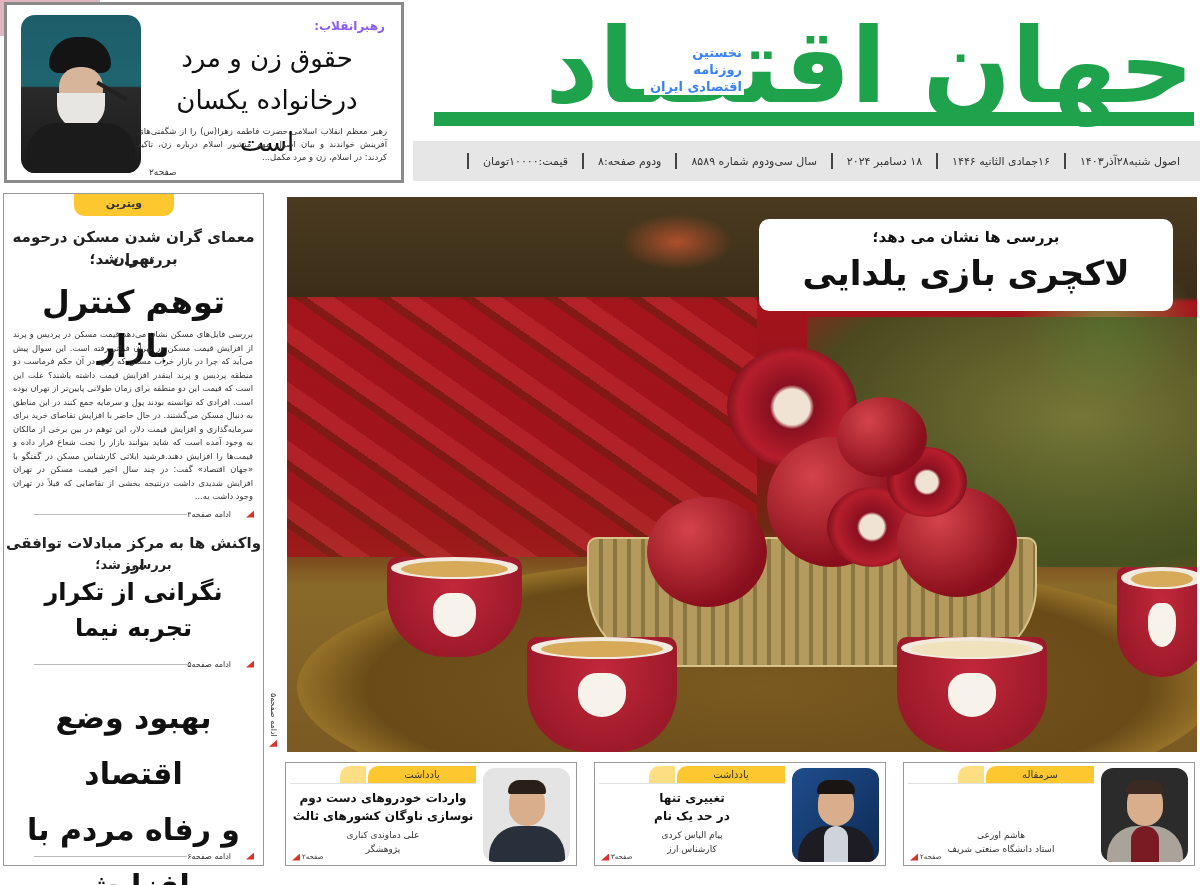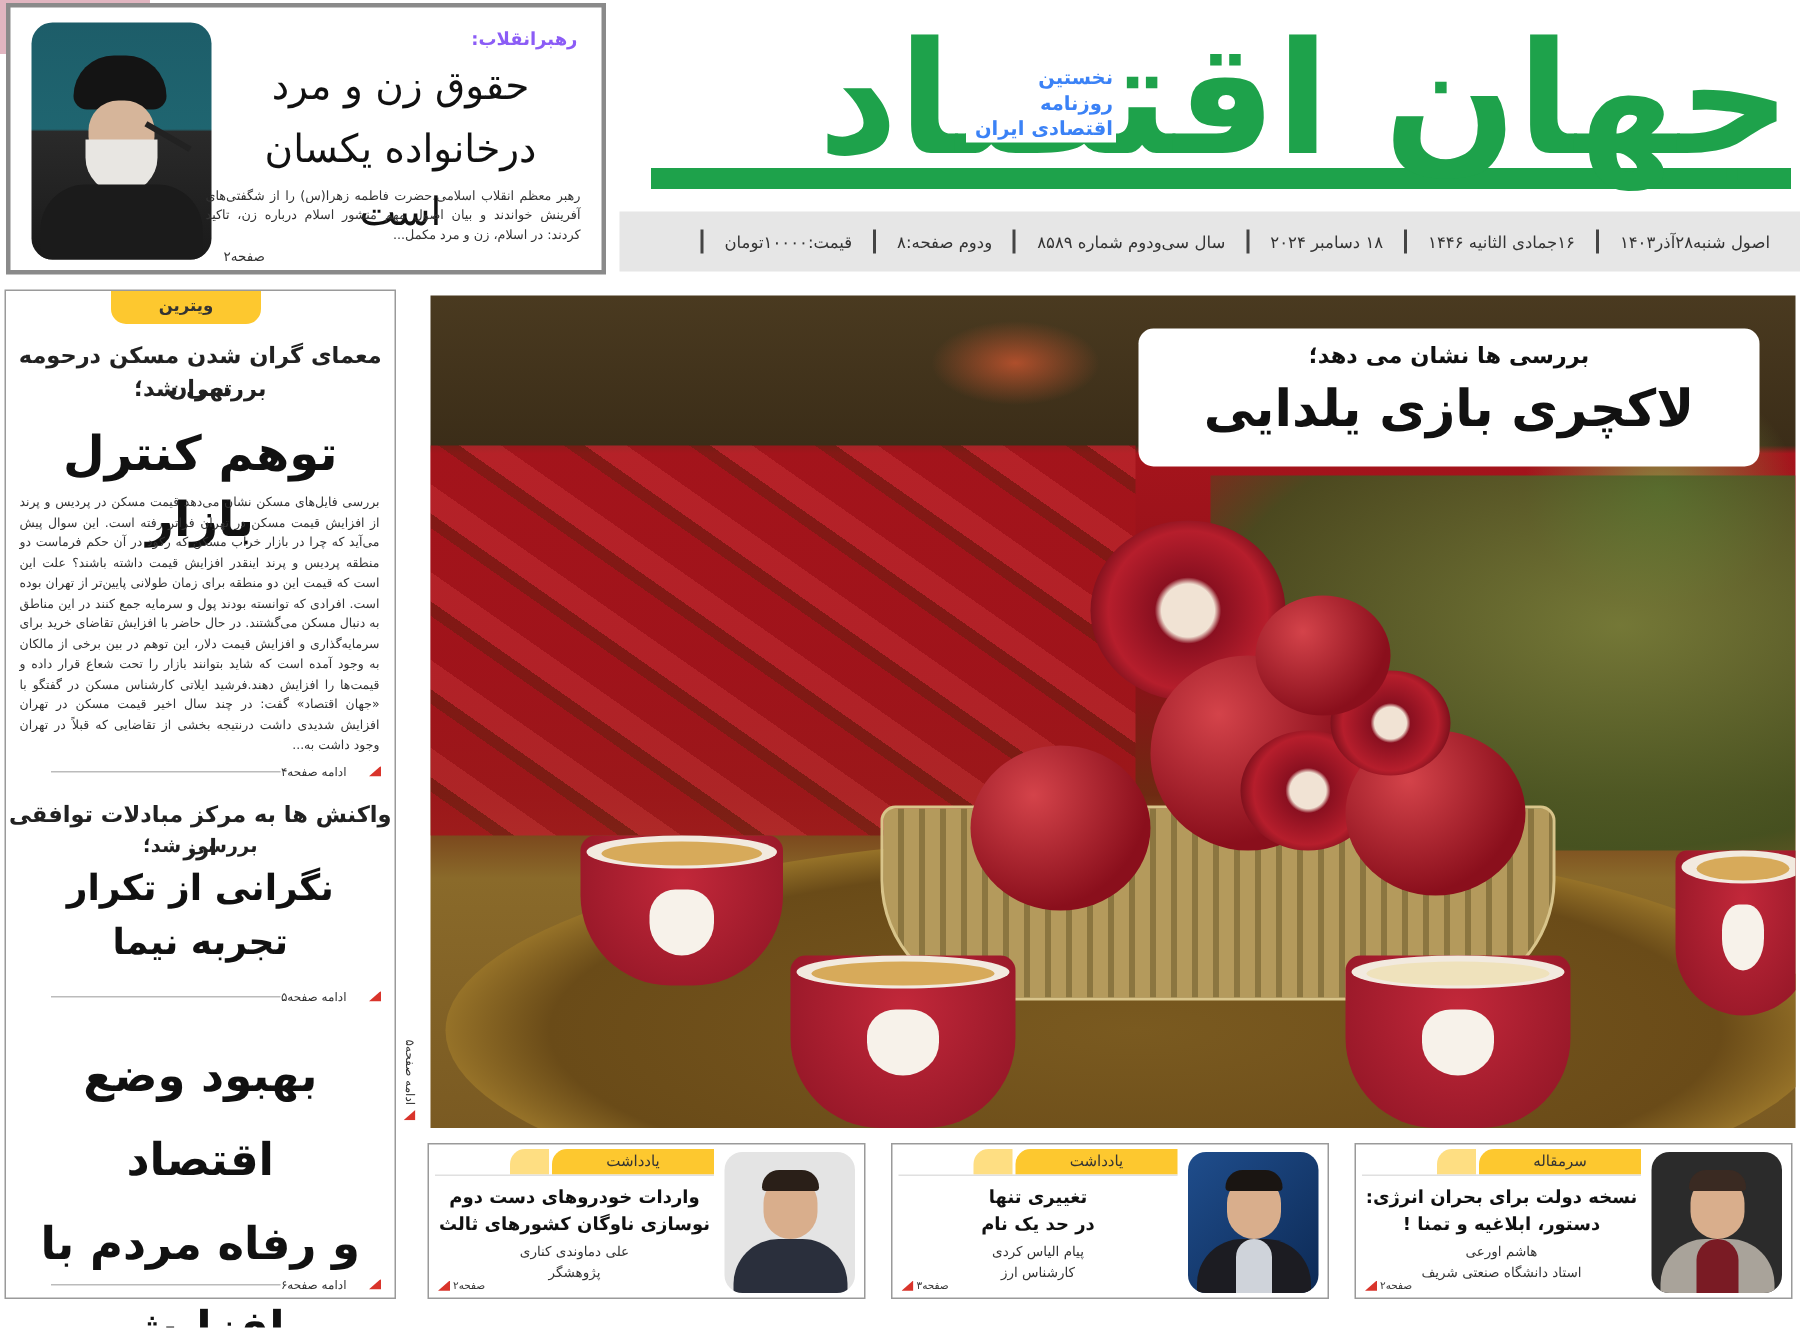--- a/index.html
+++ b/index.html
@@ -289,24 +289,20 @@
 <div class="oped" style="left:903px;">
   <div class="portrait" style="background:#2b2b2b;">
     <div class="body" style="background:#a9a39a;"></div>
     <div class="body" style="left:30px; width:28px; background:#7a1b24;"></div>
     <div class="head"></div>
     <div class="hair" style="background:#3a2a22;"></div>
   </div>
   <div class="label-tab-ghost"></div>
   <div class="label-tab">سرمقاله</div>
   <div class="label-bar"></div>
-  <div class="oped-title">
-    <div>نسخه دولت برای بحران انرژی:</div>
-    <div>دستور، ابلاغیه و تمنا !</div>
-  </div>
   <div class="author" style="top:66px;">هاشم اورعی</div>
   <div class="author" style="top:80px;">استاد دانشگاه صنعتی شریف</div>
   <div class="page-ref">
       <span class="cont-mark"></span>
       <span>صفحه۲</span>
     </div>
 </div>
 
 <div class="oped" style="left:594px;">
   <div class="portrait" style="background:linear-gradient(135deg,#1f4d8c,#0d2a55);">

